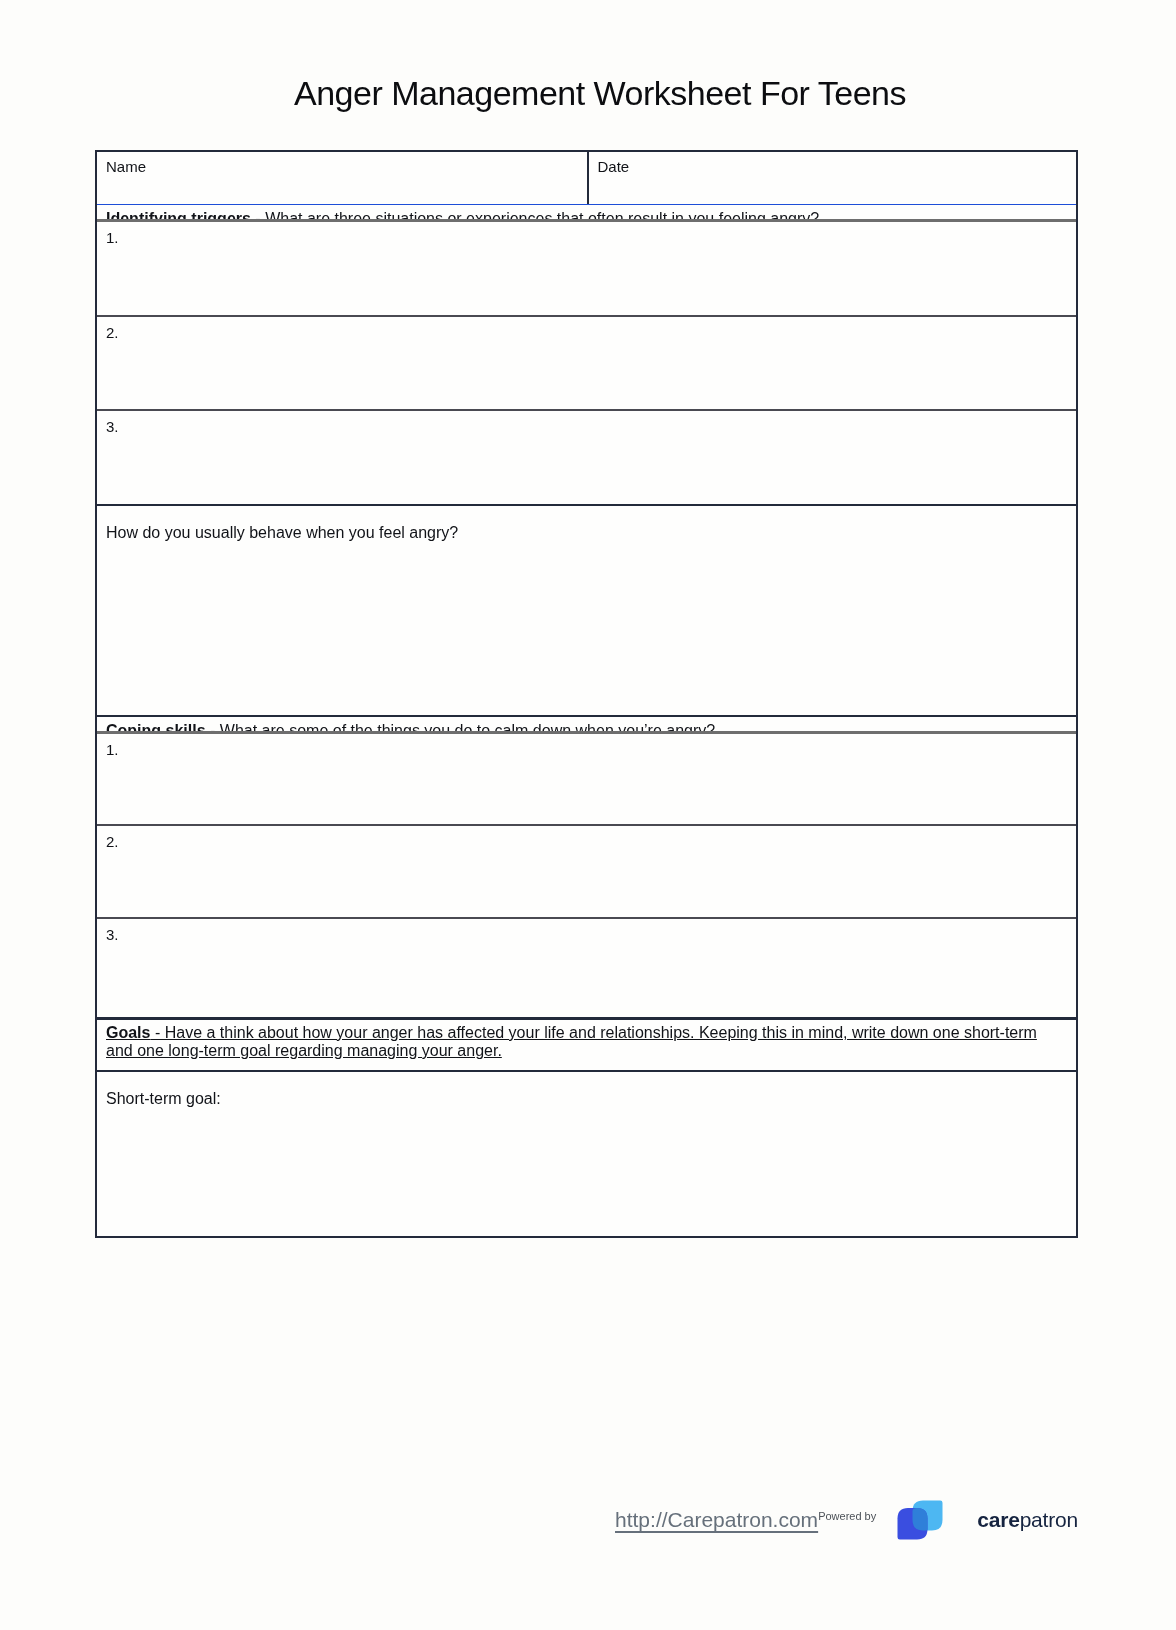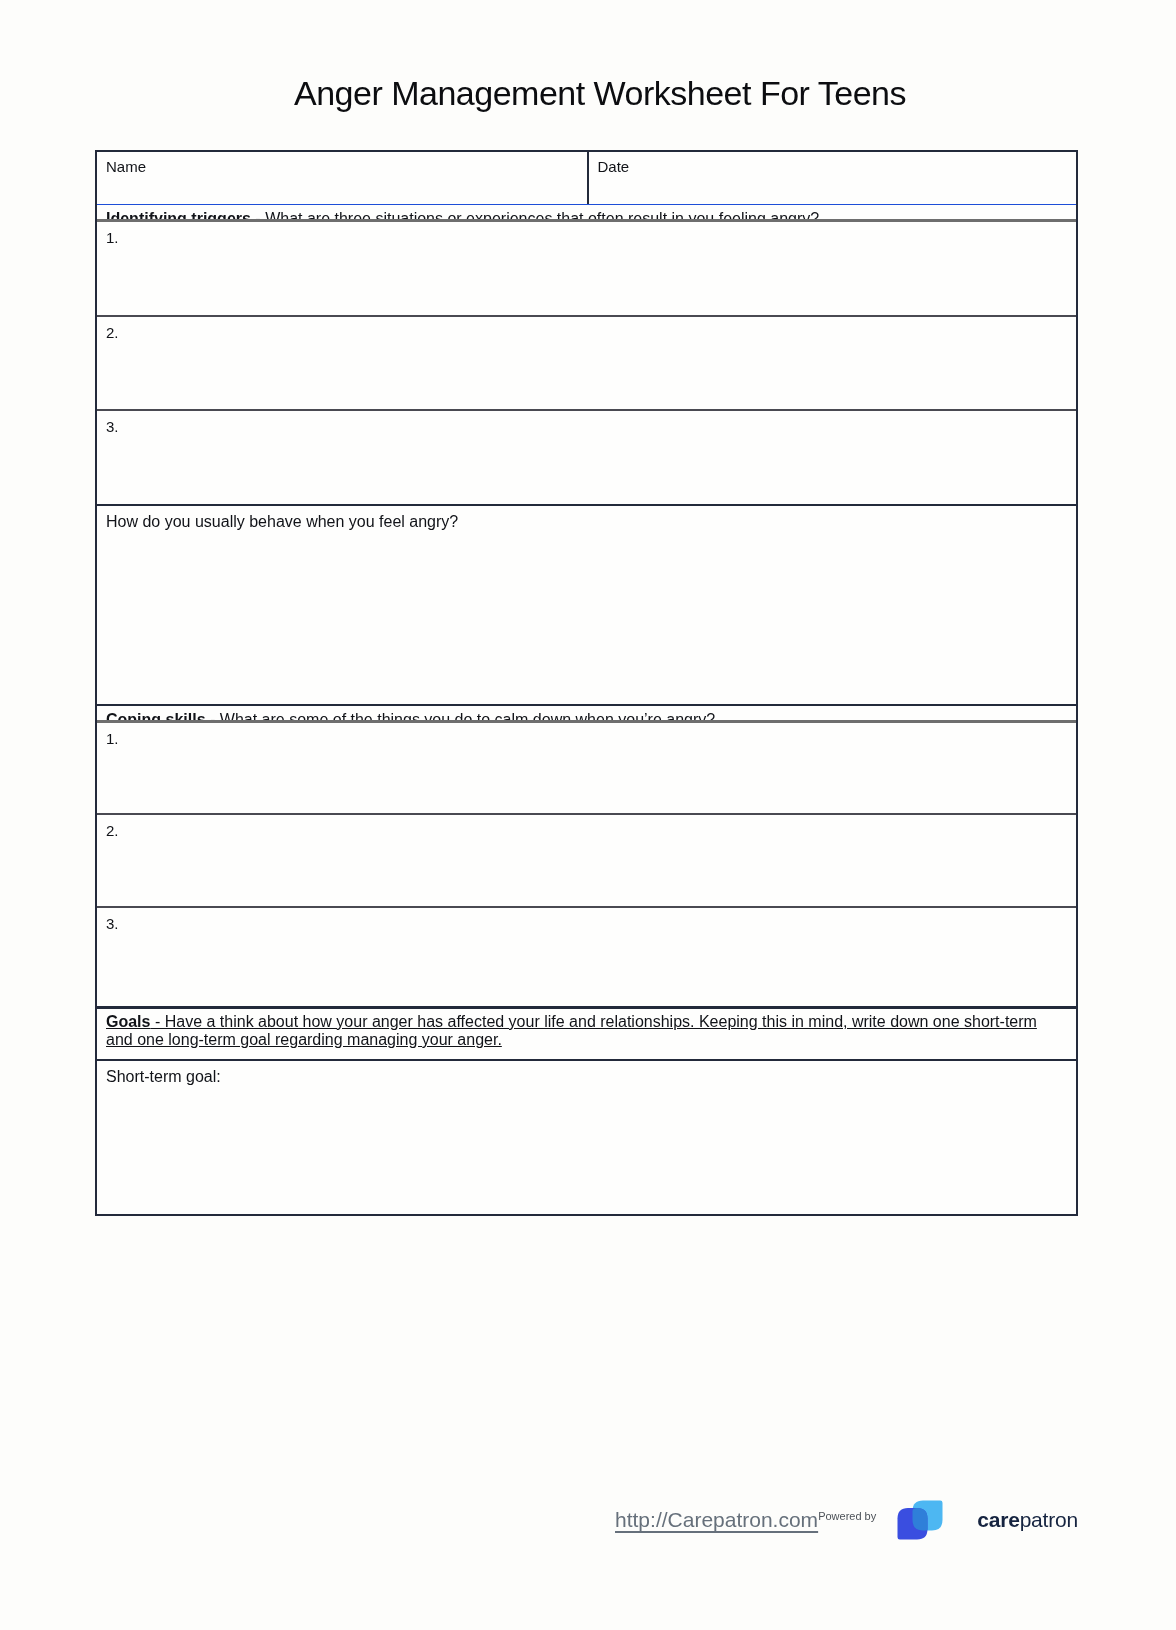--- a/index.html
+++ b/index.html
@@ -47,21 +47,21 @@
   .sep-light { border-bottom:2px solid #4a4a52; }
   .sep-dark  { border-bottom:2px solid #232a3b; }
   .h95  { height:95px; }
   .h94  { height:94px; }
   .h200 { height:200px; }
   .h92  { height:92px; }
   .h93  { height:93px; }
   .h98  { height:98px; }
   .h199 { height:199px; }
   .h205 { height:153px; }
-  .q { font-size:16px; }
+  .q { font-size:16px;margin-top:11px; }
   .footer {
     position:absolute; left:95px; top:1496px; width:983px; height:48px;
     display:flex; align-items:center; justify-content:flex-end;
   }
   .site-link {
     font-size:21px; color:#66707b; text-decoration:underline;
     text-underline-offset:4px; cursor:pointer;
   }
   .brandwrap { display:flex; align-items:center; }
   .powered { font-size:11px; color:#4d5258; margin-right:20px; position:relative; top:-4px; }

